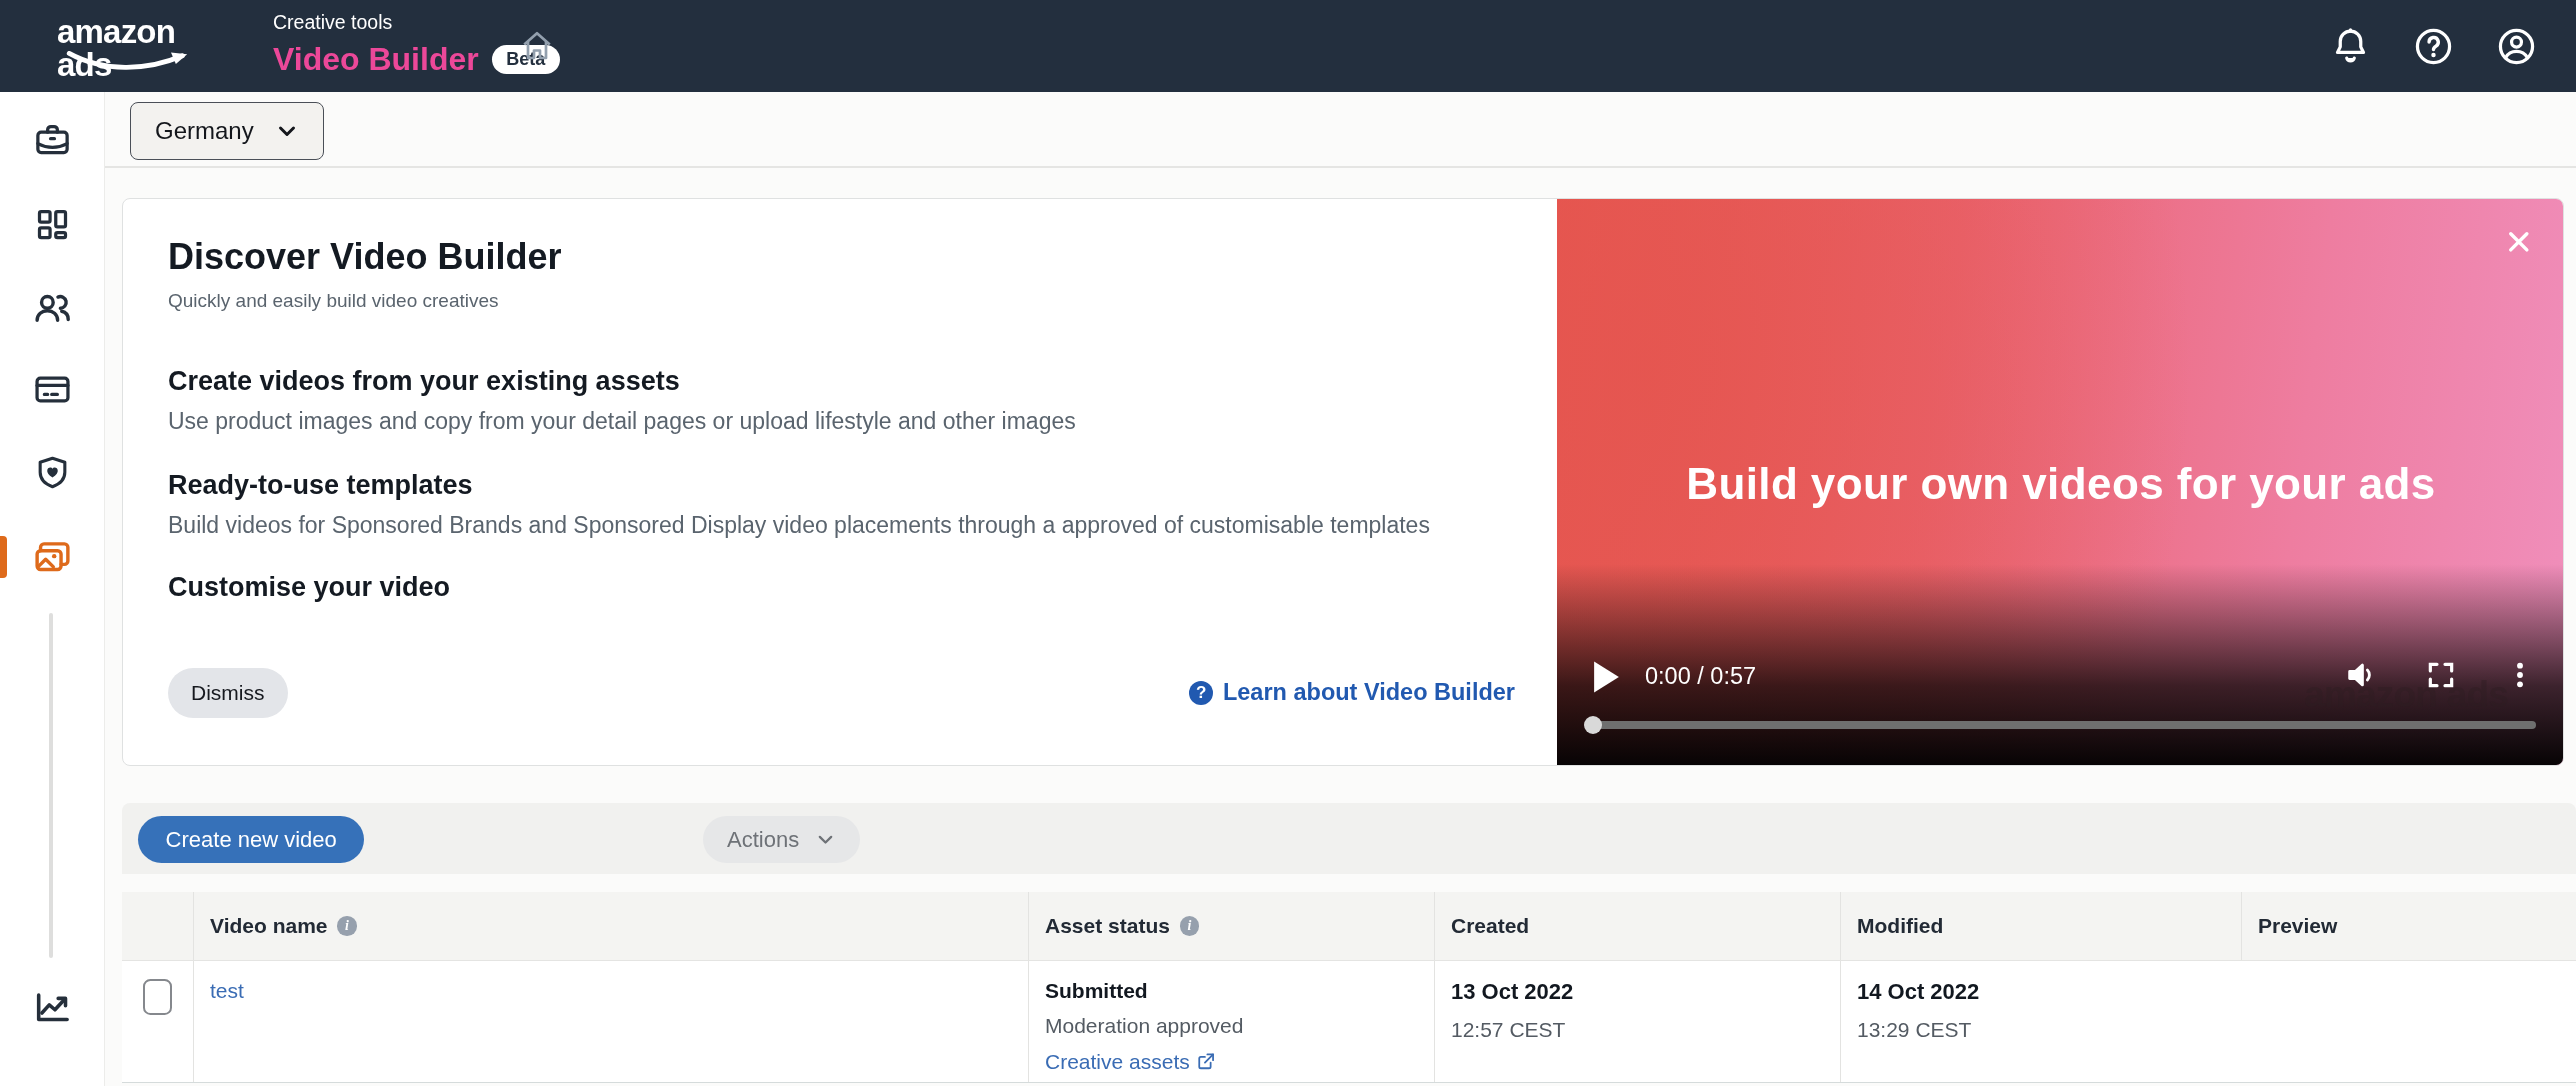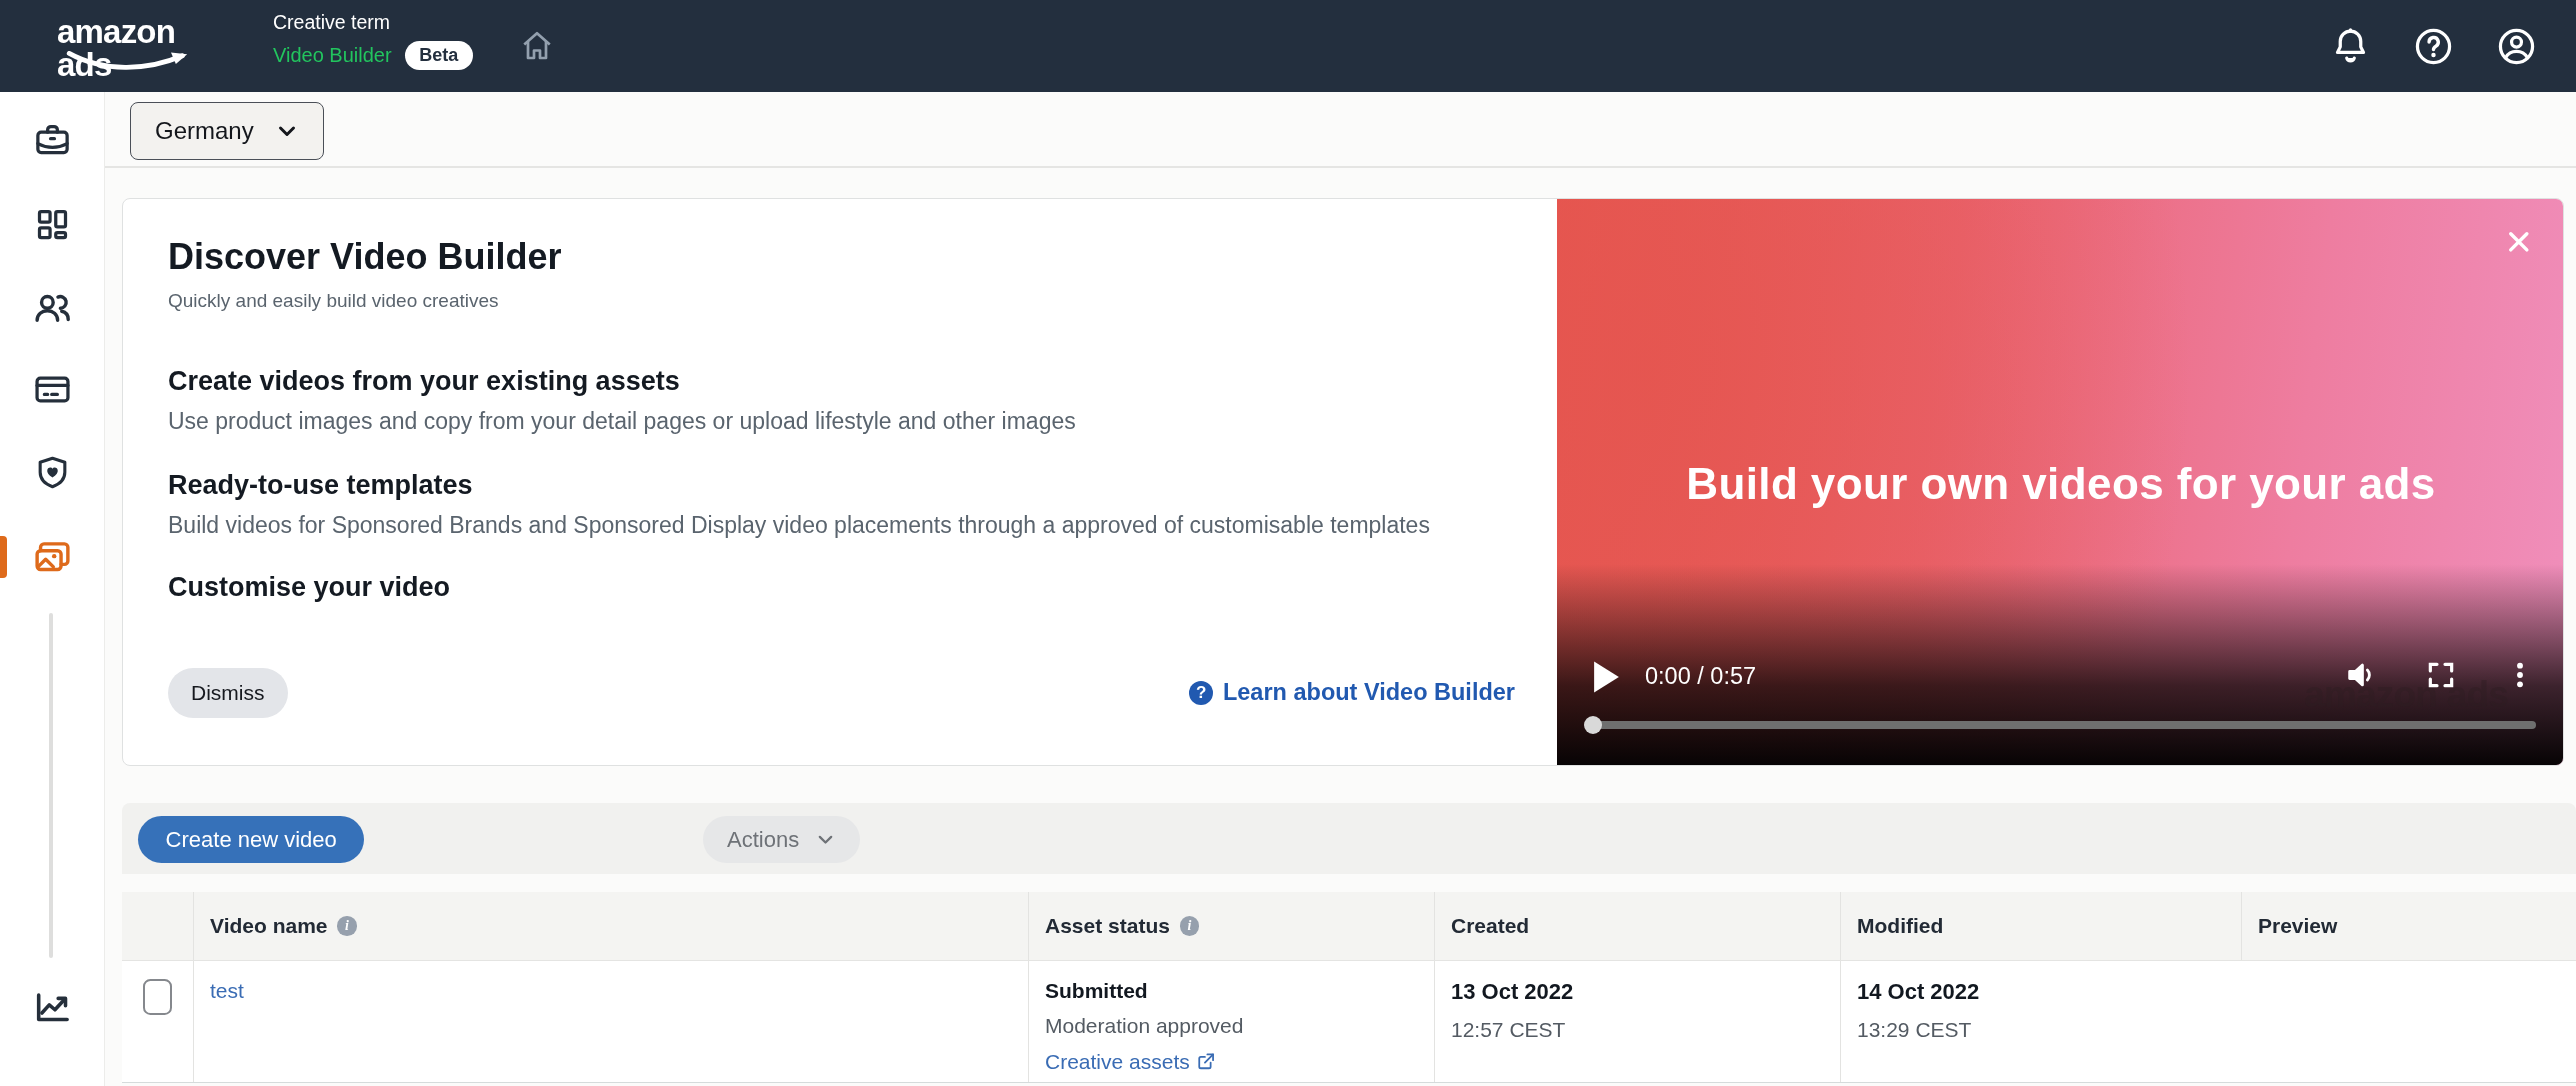--- a/index.html
+++ b/index.html
@@ -8,21 +8,21 @@
   .stage { position:relative; width:2576px; height:1087px; overflow:hidden; background:#fbfbfa; }
 
   
   .topbar { position:absolute; left:0; top:0; width:2576px; height:92px; background:#232f3e; z-index:30; display:flex; align-items:center; }
   .logo { position:absolute; left:57px; top:14.6px; width:170px; cursor:pointer; }
   .logo-text { color:#fff; font-size:33px; font-weight:700; letter-spacing:-0.8px; line-height:1; }
   .logo-smile { position:absolute; left:6.5px; top:36px; }
   .app-title { position:absolute; left:273px; top:11.4px; }
   .app-section { color:#ffffff; font-size:19.5px; font-weight:400; }
   .app-name-row { display:flex; align-items:center; gap:13px; margin-top:6.5px; }
-  .app-name { color:#22c55e; font-size:20px; font-weight:400; }
+  .app-name { color:#ec4899; font-size:32px; font-weight:700; }
   .beta-pill { background:#ffffff; color:#232f3e; font-size:18px; font-weight:700; border-radius:16px; padding:4px 14.6px; }
   .home-btn { position:absolute; left:519px; top:27.6px; cursor:pointer; }
   .topbar-right { position:absolute; right:39px; top:0; height:92px; display:flex; align-items:center; gap:42px; }
   .top-icon { width:41px; height:41px; cursor:pointer; display:flex; align-items:center; justify-content:center; }
 
   
   .sidebar { position:absolute; left:0; top:92px; width:105px; height:995px; background:#ffffff; border-right:0.8px solid #ececea; z-index:20; }
   .side-item { position:absolute; left:0; width:105px; height:58px; display:flex; align-items:center; justify-content:center; cursor:pointer; }
   .active-bar { position:absolute; left:0; top:8px; width:7.3px; height:42px; background:#de6a1b; border-radius:0 4px 4px 0; }
   .side-scroll { position:absolute; left:49px; top:521px; width:4px; height:345px; background:#dededd; border-radius:2.4px; }
@@ -116,21 +116,21 @@
 
   <div class="topbar">
     <div class="logo">
       <div class="logo-text">amazon ads</div>
       <svg class="logo-smile" width="130" height="21" viewBox="0 0 160 26">
         <path d="M6 3 C 48 26, 102 25, 146 6" stroke="#ffffff" stroke-width="6" fill="none" stroke-linecap="round"></path>
         <path d="M132 2 L152 4 L138 16" fill="#ffffff"></path>
       </svg>
     </div>
     <div class="app-title">
-      <div class="app-section">Creative term</div>
+      <div class="app-section">Creative tools</div>
       <div class="app-name-row">
         <span class="app-name">Video Builder</span>
         <span class="beta-pill">Beta</span>
       </div>
     </div>
     <div class="home-btn">
       <svg width="36" height="36" viewBox="0 0 24 24" fill="none" stroke="#93a0ae" stroke-width="1.8" stroke-linejoin="round">
         <path d="M3.5 11 L12 3.5 L20.5 11"></path>
         <path d="M6 9 V20 H10 V15 H14 V20 H18 V9"></path>
       </svg>

